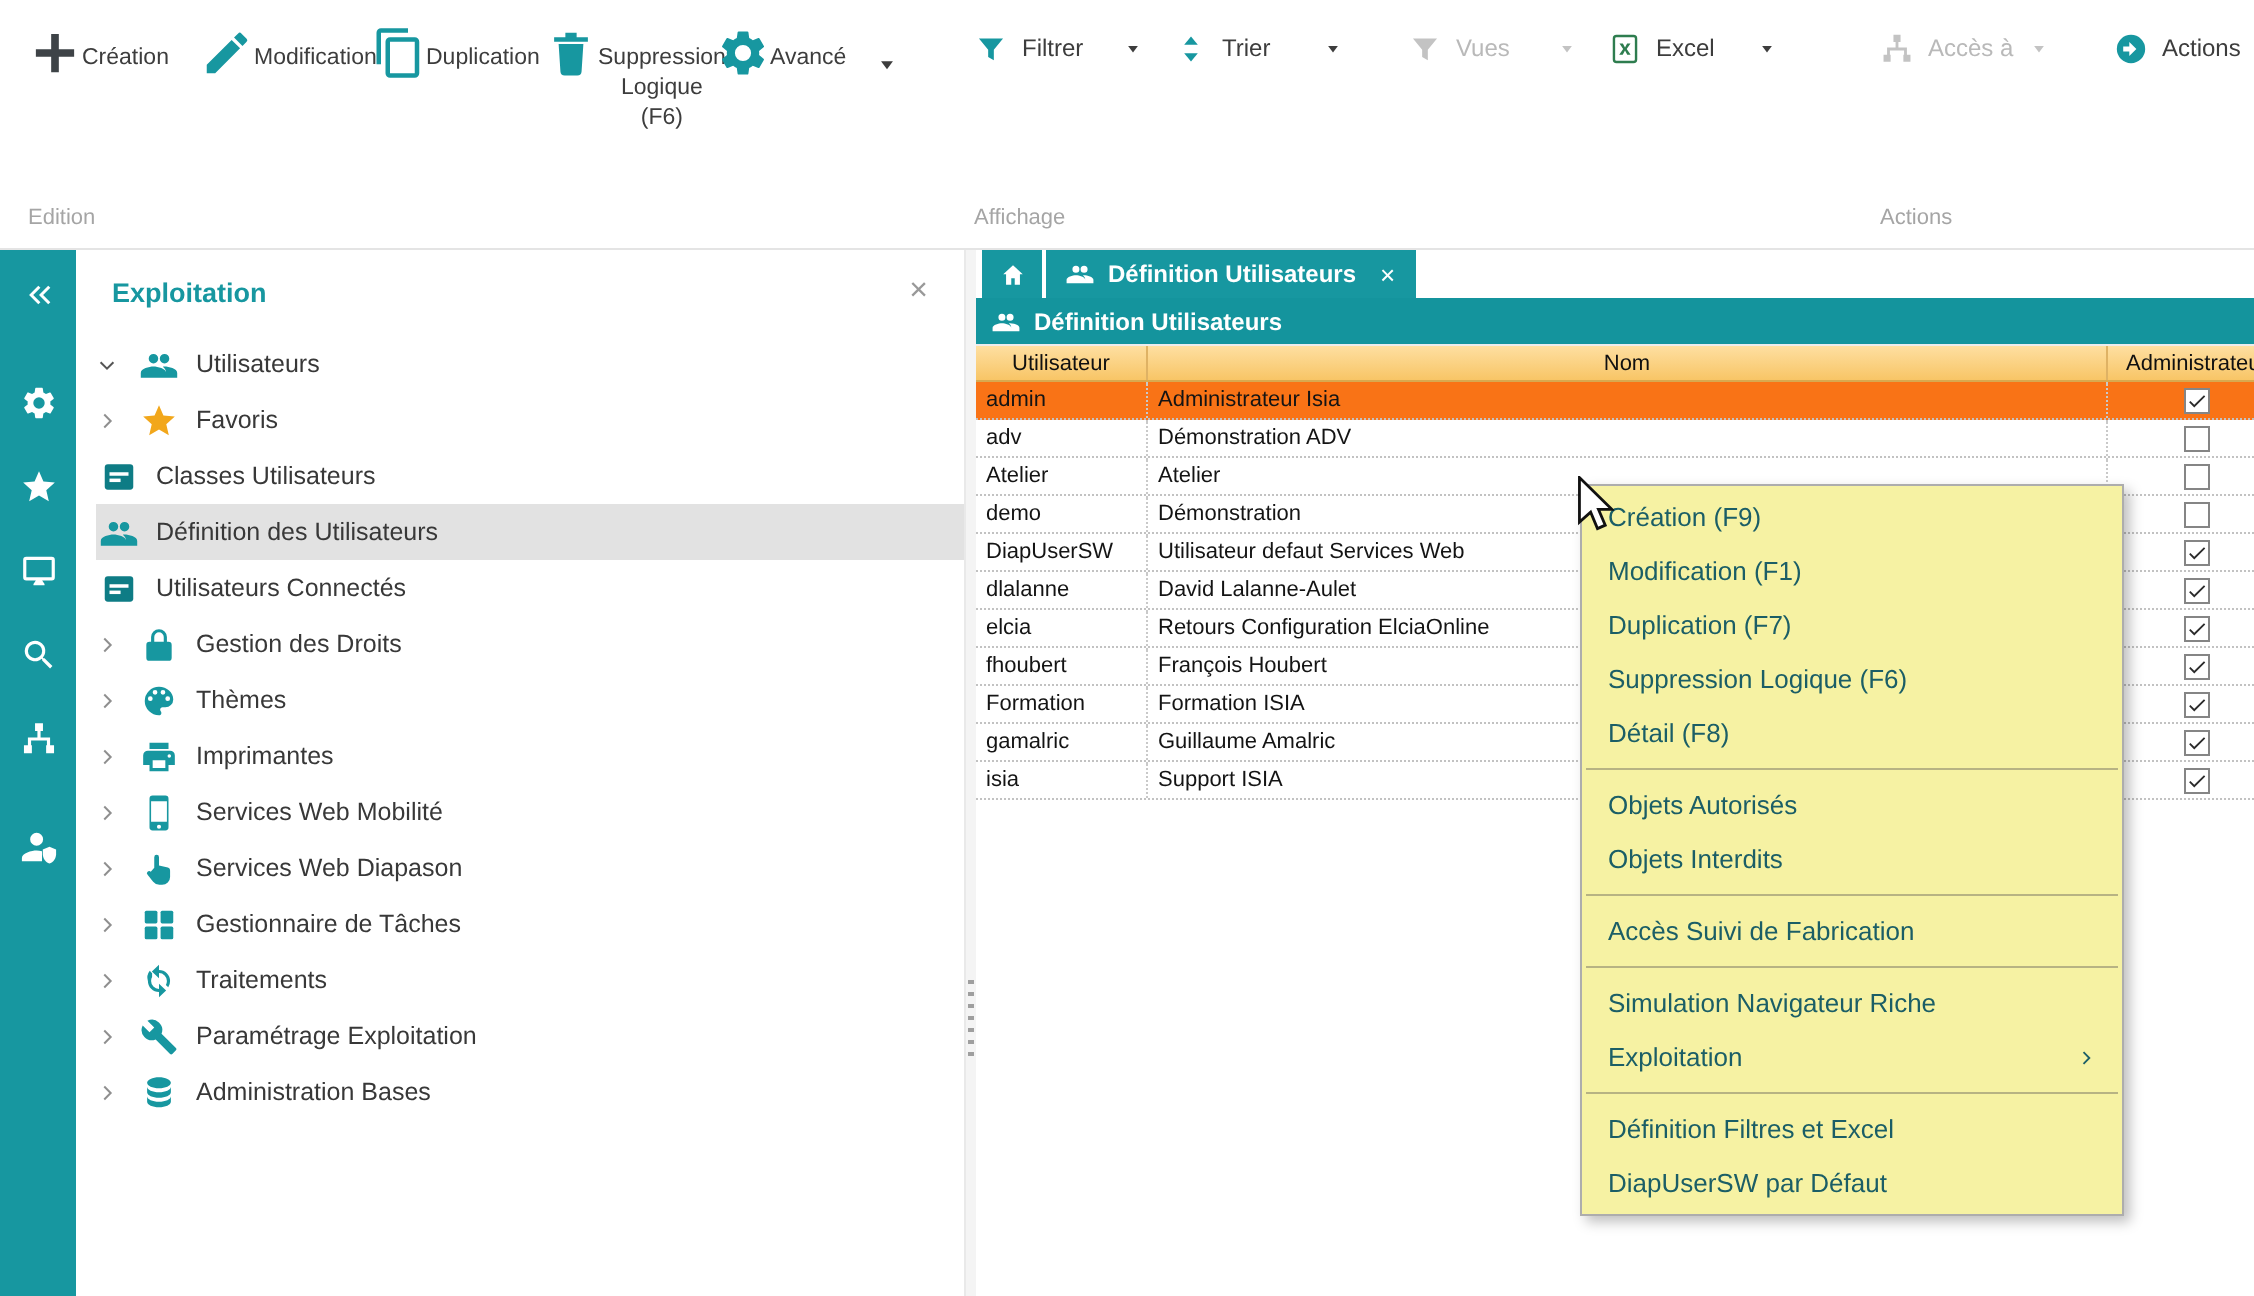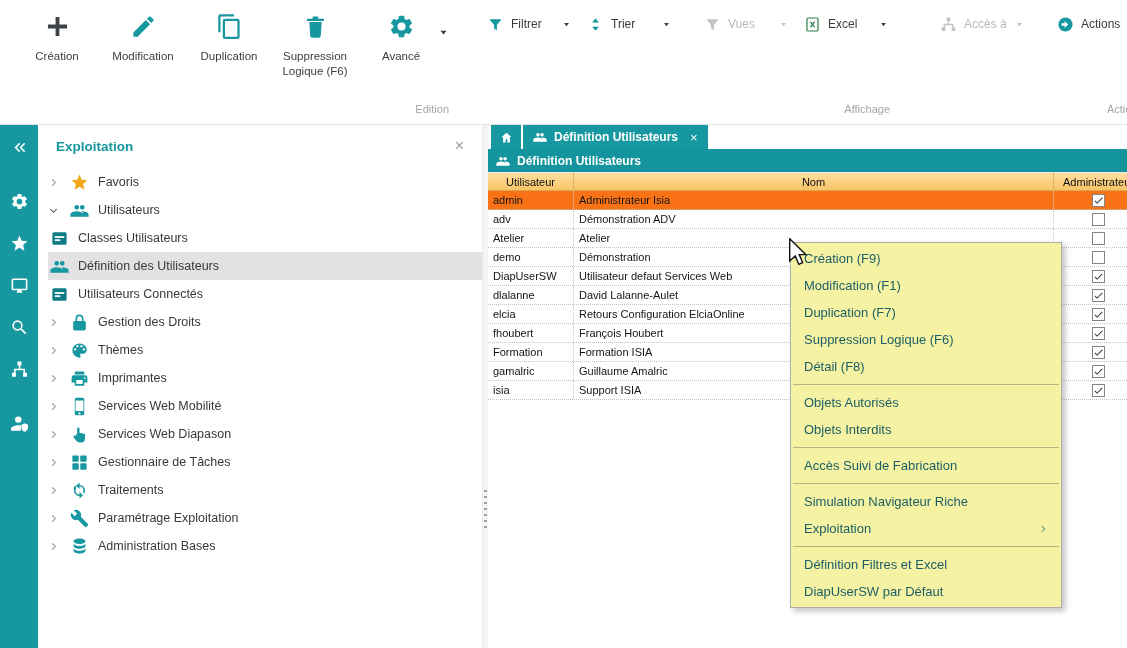--- a/index.html
+++ b/index.html
@@ -5,25 +5,25 @@
 *{box-sizing:border-box;margin:0;padding:0}
 html,body{width:1127px;height:648px}
 body{position:relative;overflow:hidden;background:#fff;font-family:"Liberation Sans",sans-serif;color:#333}
 svg.ic{display:block;flex:none}
 
 
 #ribbon{height:125px;display:flex;padding-left:8px;border-bottom:1px solid #e4e4e4;background:#fff}
 .ribbon-group{display:flex;flex-direction:column}
 .ribbon-group.large{padding:4px 4px 2px 6px}
 .ribbon-group.small{padding:4px 16px 2px 34px}
-.group-label{margin-top:auto;text-align:right;font-size:11px;color:#a5a5a5;padding-bottom:7px;white-space:nowrap}
+.group-label{margin-top:auto;text-align:left;font-size:11px;color:#a5a5a5;padding-bottom:7px;white-space:nowrap}
 .group-divider{width:1px;background:#dedede;margin:10px 0 14px}
 .big-btns{display:flex;align-items:flex-start}
 .big-wrap{display:flex;align-items:flex-start}
-.big-btn{width:86px;display:flex;flex-direction:column;align-items:center;cursor:pointer;padding-top:9px}
+.big-btn{width:86px;display:flex;flex-direction:row;cursor:pointer;padding-top:9px}
 .big-btn .big-ic{width:27px;height:27px;color:#1797a0}
 .big-btn .lbl{margin-top:9px;font-size:11.5px;color:#3d3d3d;text-align:center;line-height:1.3}
 .adv-caret{margin:23px 0 0 -6px;color:#3d3d3d;cursor:pointer}
 .adv-caret .caret-ic{width:11px;height:11px}
 .small-rows{display:flex;flex-direction:row;gap:31px;padding-top:11px}
 .small-row{display:flex;gap:14px;min-height:18px}
 .small-btn{display:flex;align-items:center;gap:7px;cursor:pointer;width:86px}
 .small-btn .sm-ic{width:17px;height:17px;color:#1797a0}
 .small-btn .slbl{font-size:12px;color:#3d3d3d;white-space:nowrap}
 .small-btn .caret-ic{width:9px;height:9px;color:#3d3d3d;margin-left:auto;margin-right:2px}
@@ -270,42 +270,42 @@
     </div>
 
   <div id="nav">
     <div class="nav-head">
       <span class="nav-title">Exploitation</span>
       <span class="nav-close">×</span>
     </div>
     <div id="tree">
         <div class="tree-row l0">
           <span class="chev">
+            <svg class="ic chev-ic dark" viewBox="0 0 24 24" fill="currentColor">
+              <path d="M5 9l7 7 7-7" fill="none" stroke="currentColor" stroke-width="2.2"></path>
+            </svg>
+          </span>
+          <div class="tree-inner">
+            <svg class="ic ticon" viewBox="0 0 24 24" fill="currentColor">
+              <path d="M8.5 11a3 3 0 1 0 0-6 3 3 0 0 0 0 6zm7 0a3 3 0 1 0 0-6 3 3 0 0 0 0 6zM8.5 13c-2.7 0-8 1.35-8 4v3h16v-3c0-2.65-5.3-4-8-4zm7 0c-.35 0-.72.02-1.1.06 1.3.95 2.1 2.25 2.1 3.94v3h7v-3c0-2.65-5.3-4-8-4z"></path>
+            </svg>
+            <span class="tlbl">Utilisateurs</span>
+          </div>
+        </div>
+        <div class="tree-row l0">
+          <span class="chev">
             <svg class="ic chev-ic" viewBox="0 0 24 24" fill="currentColor">
               <path d="M9 5l7 7-7 7" fill="none" stroke="currentColor" stroke-width="2.2"></path>
             </svg>
           </span>
           <div class="tree-inner">
             <svg class="ic ticon" viewBox="0 0 24 24" fill="currentColor" style="color:#f2a71b">
               <path d="M12 17.3L18.2 21l-1.6-7 5.4-4.8-7.2-.6L12 2 9.2 8.6 2 9.2 7.4 14 5.8 21z"></path>
             </svg>
             <span class="tlbl">Favoris</span>
-          </div>
-        </div>
-        <div class="tree-row l0">
-          <span class="chev">
-            <svg class="ic chev-ic dark" viewBox="0 0 24 24" fill="currentColor">
-              <path d="M5 9l7 7 7-7" fill="none" stroke="currentColor" stroke-width="2.2"></path>
-            </svg>
-          </span>
-          <div class="tree-inner">
-            <svg class="ic ticon" viewBox="0 0 24 24" fill="currentColor">
-              <path d="M8.5 11a3 3 0 1 0 0-6 3 3 0 0 0 0 6zm7 0a3 3 0 1 0 0-6 3 3 0 0 0 0 6zM8.5 13c-2.7 0-8 1.35-8 4v3h16v-3c0-2.65-5.3-4-8-4zm7 0c-.35 0-.72.02-1.1.06 1.3.95 2.1 2.25 2.1 3.94v3h7v-3c0-2.65-5.3-4-8-4z"></path>
-            </svg>
-            <span class="tlbl">Utilisateurs</span>
           </div>
         </div>
         <div class="tree-row l1">
           <div class="tree-inner">
             <svg class="ic ticon" viewBox="0 0 24 24" fill="currentColor" style="color:#0e7c85">
               <rect x="3" y="4" width="18" height="16" rx="2"></rect>
               <rect x="6" y="9" width="12" height="2.2" fill="#fff"></rect>
               <rect x="6" y="13" width="7" height="2.2" fill="#fff"></rect>
             </svg>
             <span class="tlbl">Classes Utilisateurs</span>

